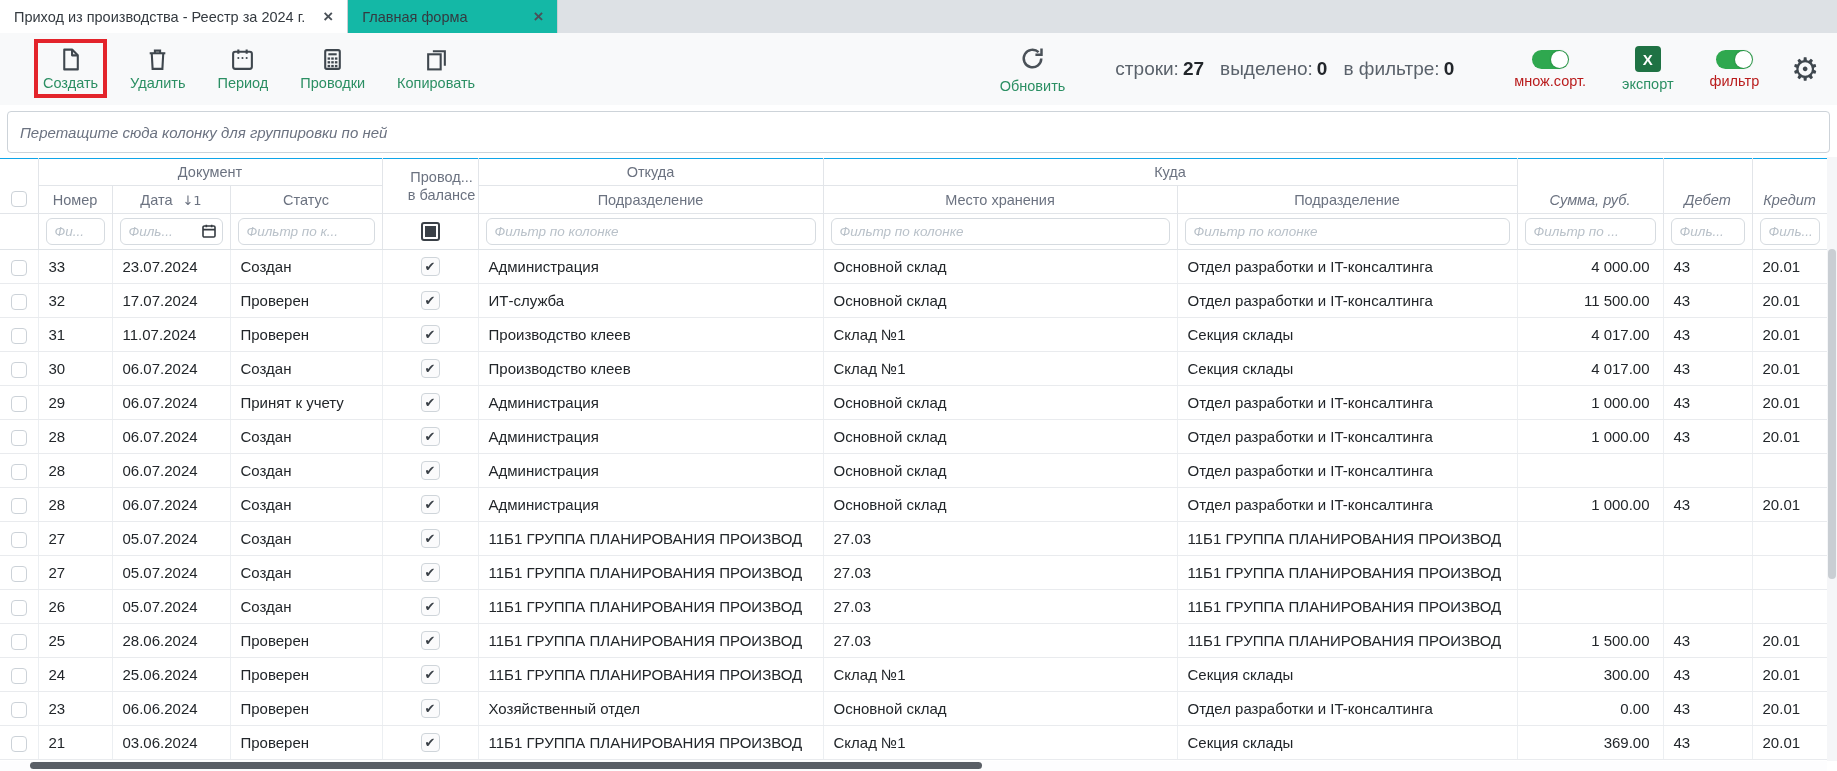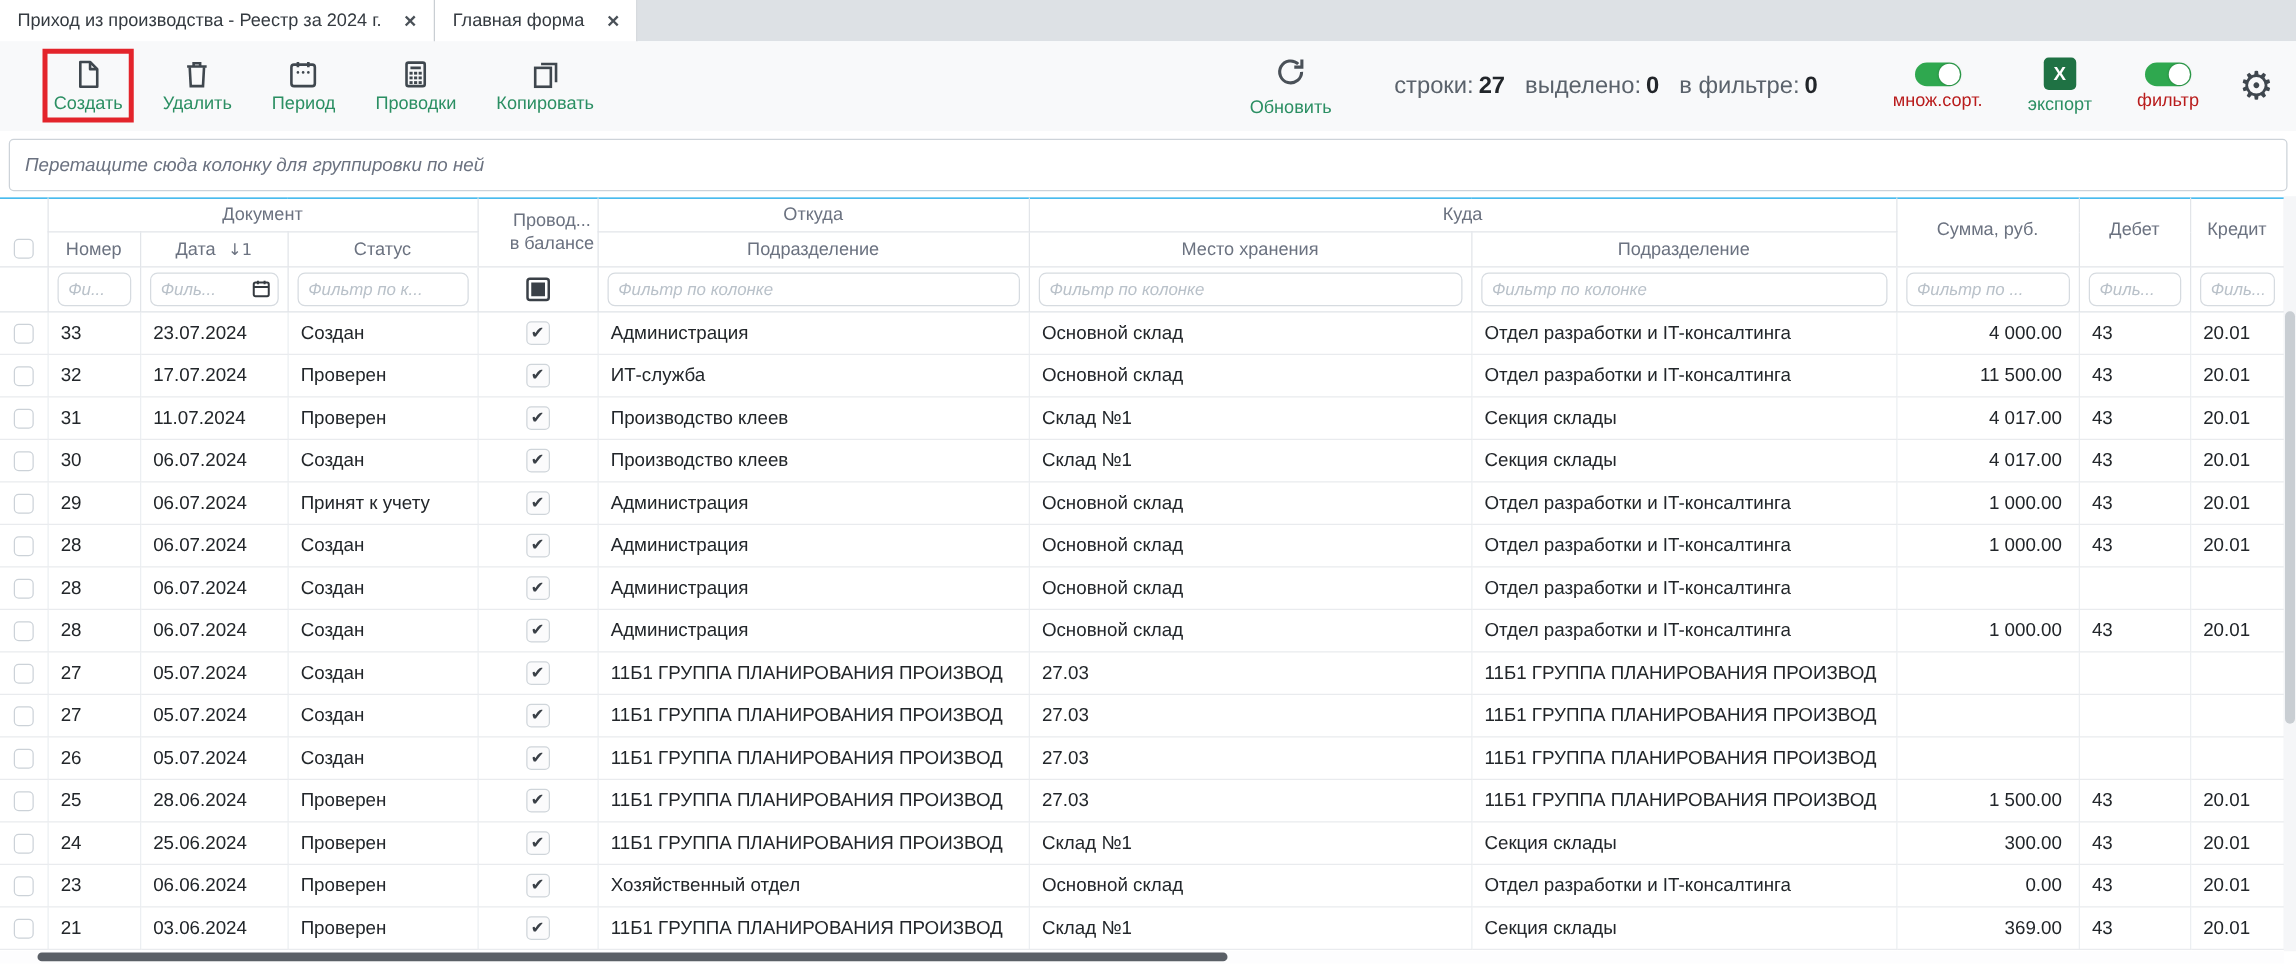--- a/index.html
+++ b/index.html
@@ -4,21 +4,21 @@
 <style>
   * { box-sizing: border-box; margin: 0; padding: 0; }
   html,body { width: 1837px; height: 771px; overflow: hidden; }
   body { font-family: "Liberation Sans", "DejaVu Sans", sans-serif; background: #fff; color: #22262a; position: relative; }
 
   
   .tabbar { height: 33px; background: #dde1e5; display: flex; align-items: stretch; }
   .tab { display: flex; align-items: center; padding: 0 14px; font-size: 14.5px; color: #343a40;
          border-right: 1px solid #c9ced3; cursor: default; }
   .tab.active { background: #fff; }
-  .tab.inactive { background: #ffffff; }
+  .tab.inactive { background: #14b8a6; gap: 48px; }
   .tab .close { margin-left: 18px; font-size: 17px; color: #4a5158; line-height: 1; font-weight: 600; }
 
   
   .toolbar { height: 72px; background: #f8f9fa; display: flex; align-items: center; }
   .tb-left { display: flex; align-items: center; gap: 14px; padding-left: 34px; }
   .tbtn { position: relative; display: flex; flex-direction: column; align-items: center; gap: 3px; padding: 5px 9px; }
   .tbtn svg { display: block; }
   .tbtn .lbl { font-size: 14.5px; color: #2b8f63; white-space: nowrap; }
   .tbtn.redbox::after { content: ""; position: absolute; inset: -3px 0 -2px 0; border: 4px solid #e3242b; pointer-events: none; }
 
@@ -42,21 +42,21 @@
   .groupbar { height: 42px; border: 1px solid #cdd3d9; border-radius: 4px; display: flex; align-items: center;
               padding-left: 12px; font-size: 15px; font-style: italic; color: #6b7280; background: #fff; }
 
   
   table { border-collapse: collapse; table-layout: fixed; width: 1827px; }
   th, td { overflow: hidden; white-space: nowrap; }
   thead th { font-weight: 400; font-size: 14.5px; color: #6b7280; background: #fff;
              border-right: 1px solid #e2e5e9; border-bottom: 1px solid #e2e5e9; border-top: 1px solid #0ea5e9; }
   tr.h-group th { height: 27px; text-align: center; }
   tr.h-cols th { height: 28px; text-align: center; }
-  th.bottomed { vertical-align: bottom; padding-bottom: 21px; text-align: center; }
+  th.bottomed { vertical-align: bottom; padding-bottom: 5px; text-align: center; font-style: italic; }
   th.posted-h { vertical-align: middle; text-align: left; padding-left: 23px; line-height: 1.25; }
   th.cb-h { vertical-align: bottom; text-align: center; padding-bottom: 6px; }
   .sortbadge { font-family: "DejaVu Sans", sans-serif; font-size: 13px; color: #6b7280; margin-left: 10px; }
 
   tr.h-filter td { height: 36px; border-right: 1px solid #e2e5e9; border-bottom: 1px solid #dfe3e7; text-align: center; vertical-align: middle; }
   .fwrap { position: relative; margin: 0 7px; }
   .finput { width: 100%; height: 27px; border: 1px solid #d6dbe0; border-radius: 6px; padding: 0 8px;
             font-family: inherit; font-size: 13.5px; color: #4d7c0f; background: #fff; outline: none; }
   .finput::placeholder { color: #b9c1c9; font-style: italic; }
   .fwrap.with-ico .finput { padding-right: 24px; }

